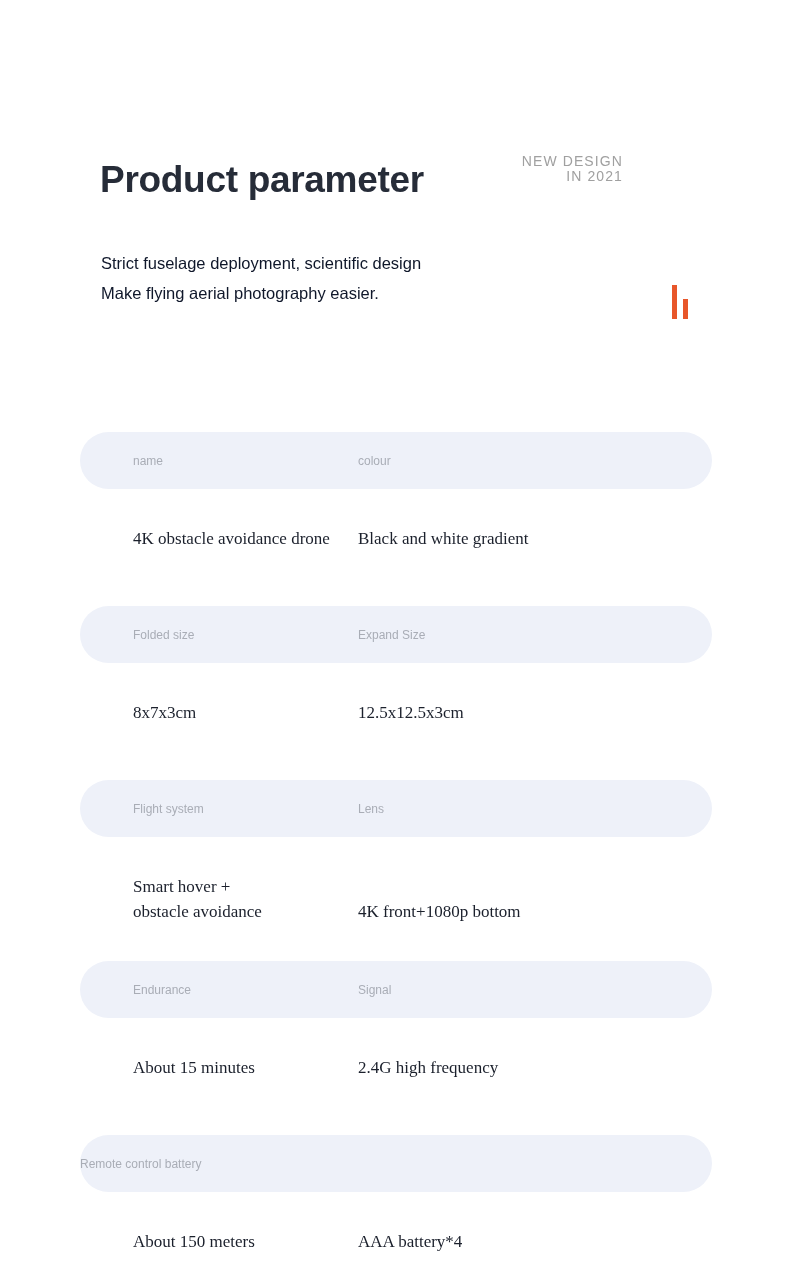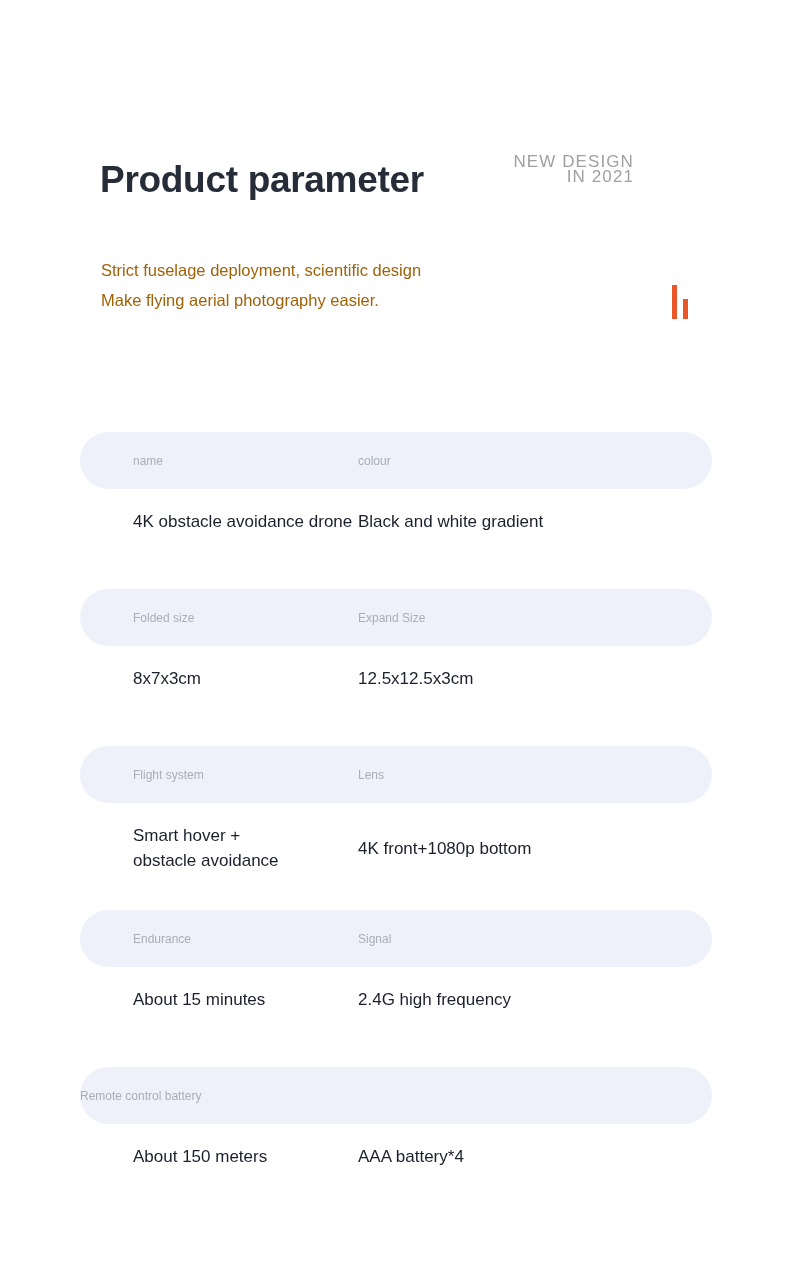--- a/index.html
+++ b/index.html
@@ -38,37 +38,37 @@
     font-size: 37px;
     font-weight: bold;
     color: #262c38;
     letter-spacing: -0.3px;
     line-height: 46px;
     white-space: nowrap;
   }
 
   .badge-block {
     position: absolute;
-    right: 84px;
+    right: 95px;
     top: 154px;
     width: 160px;
     text-align: right;
     color: #a0a0a0;
-    font-size: 17px;
+    font-size: 14px;
     line-height: 15px;
     letter-spacing: 1.1px;
   }
   .badge-line { display: block; white-space: nowrap; }
 
   .subtitle {
     position: absolute;
     left: 101px;
-    top: 255px;
+    top: 248px;
     font-size: 16.5px;
-    color: #a16207;
+    color: #0f172a;
     line-height: 30px;
   }
   .subtitle span { display: block; white-space: nowrap; }
 
   
   .accent-bars {
     position: absolute;
     left: 672px;
     top: 285px;
     width: 22px;
@@ -114,23 +114,24 @@
 
   .spec-head .cell {
     color: #a9adb6;
     font-size: 12px;
     line-height: 20px;
     white-space: nowrap;
   }
 
   .spec-body {
     display: flex;
-    align-items: center;
-    padding-top: 20px;
-    box-sizing: border-box;
+    align-items: flex-end;
+    padding-top: 37px;
+    box-sizing: border-box;
+    font-family: Liberation Serif, serif;
   }
 
   .spec-body .cell {
     color: #1b202c;
     font-size: 17px;
     line-height: 25px;
   }
 
   
   .cell.col1 {

